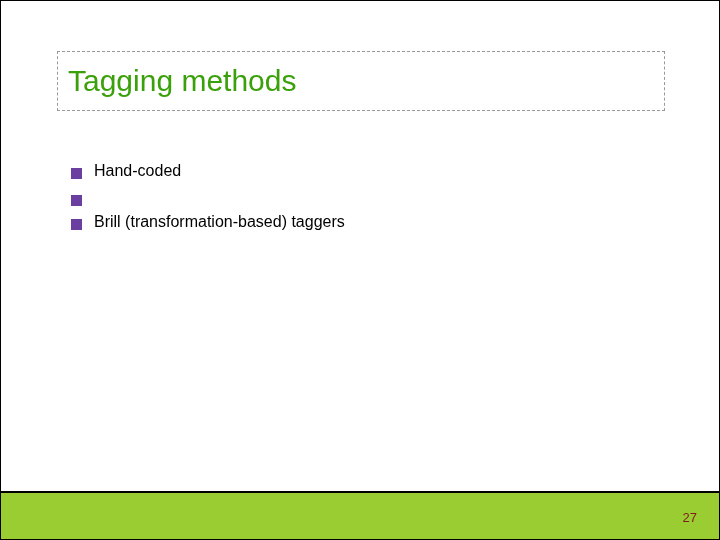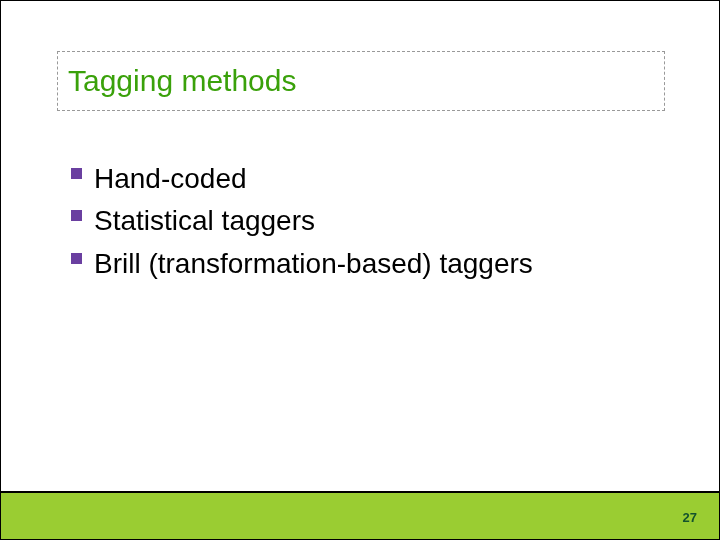--- a/index.html
+++ b/index.html
@@ -40,59 +40,58 @@
   }
   .bullet-marker {
     width: 11px;
     height: 11px;
     background: #6a3fa0;
     margin-top: 7px;
     margin-right: 12px;
     flex-shrink: 0;
   }
   .bullet-text {
-    font-size: 28px;
+    font-size: 16px;
     color: #000;
     line-height: 1.3;
   }
   .footer-bar {
     position: absolute;
     left: 0;
     bottom: 0;
     width: 100%;
     height: 48px;
     background: #9acd32;
     border-top: 2px solid #000;
   }
   .page-num {
     position: absolute;
     right: 22px;
     bottom: 14px;
     font-size: 13px;
-    color: #14532d;
-    font-weight: bold;
+    color: #7f1d1d;
+    font-weight: normal;
   }
 </style>
 </head>
 <body>
 
 <div class="slide">
 
   <div class="title-box">
     <span class="title-text">Tagging methods</span>
   </div>
 
   <div class="content">
     <div class="bullet-item">
       <div class="bullet-marker"></div>
       <span class="bullet-text">Hand-coded</span>
     </div>
     <div class="bullet-item">
       <div class="bullet-marker"></div>
-      <span class="bullet-text">Statistical taggers</span>
     </div>
     <div class="bullet-item">
       <div class="bullet-marker"></div>
       <span class="bullet-text">Brill (transformation-based) taggers</span>
     </div>
   </div>
 
   <div class="footer-bar">
     <span class="page-num">27</span>
   </div>

